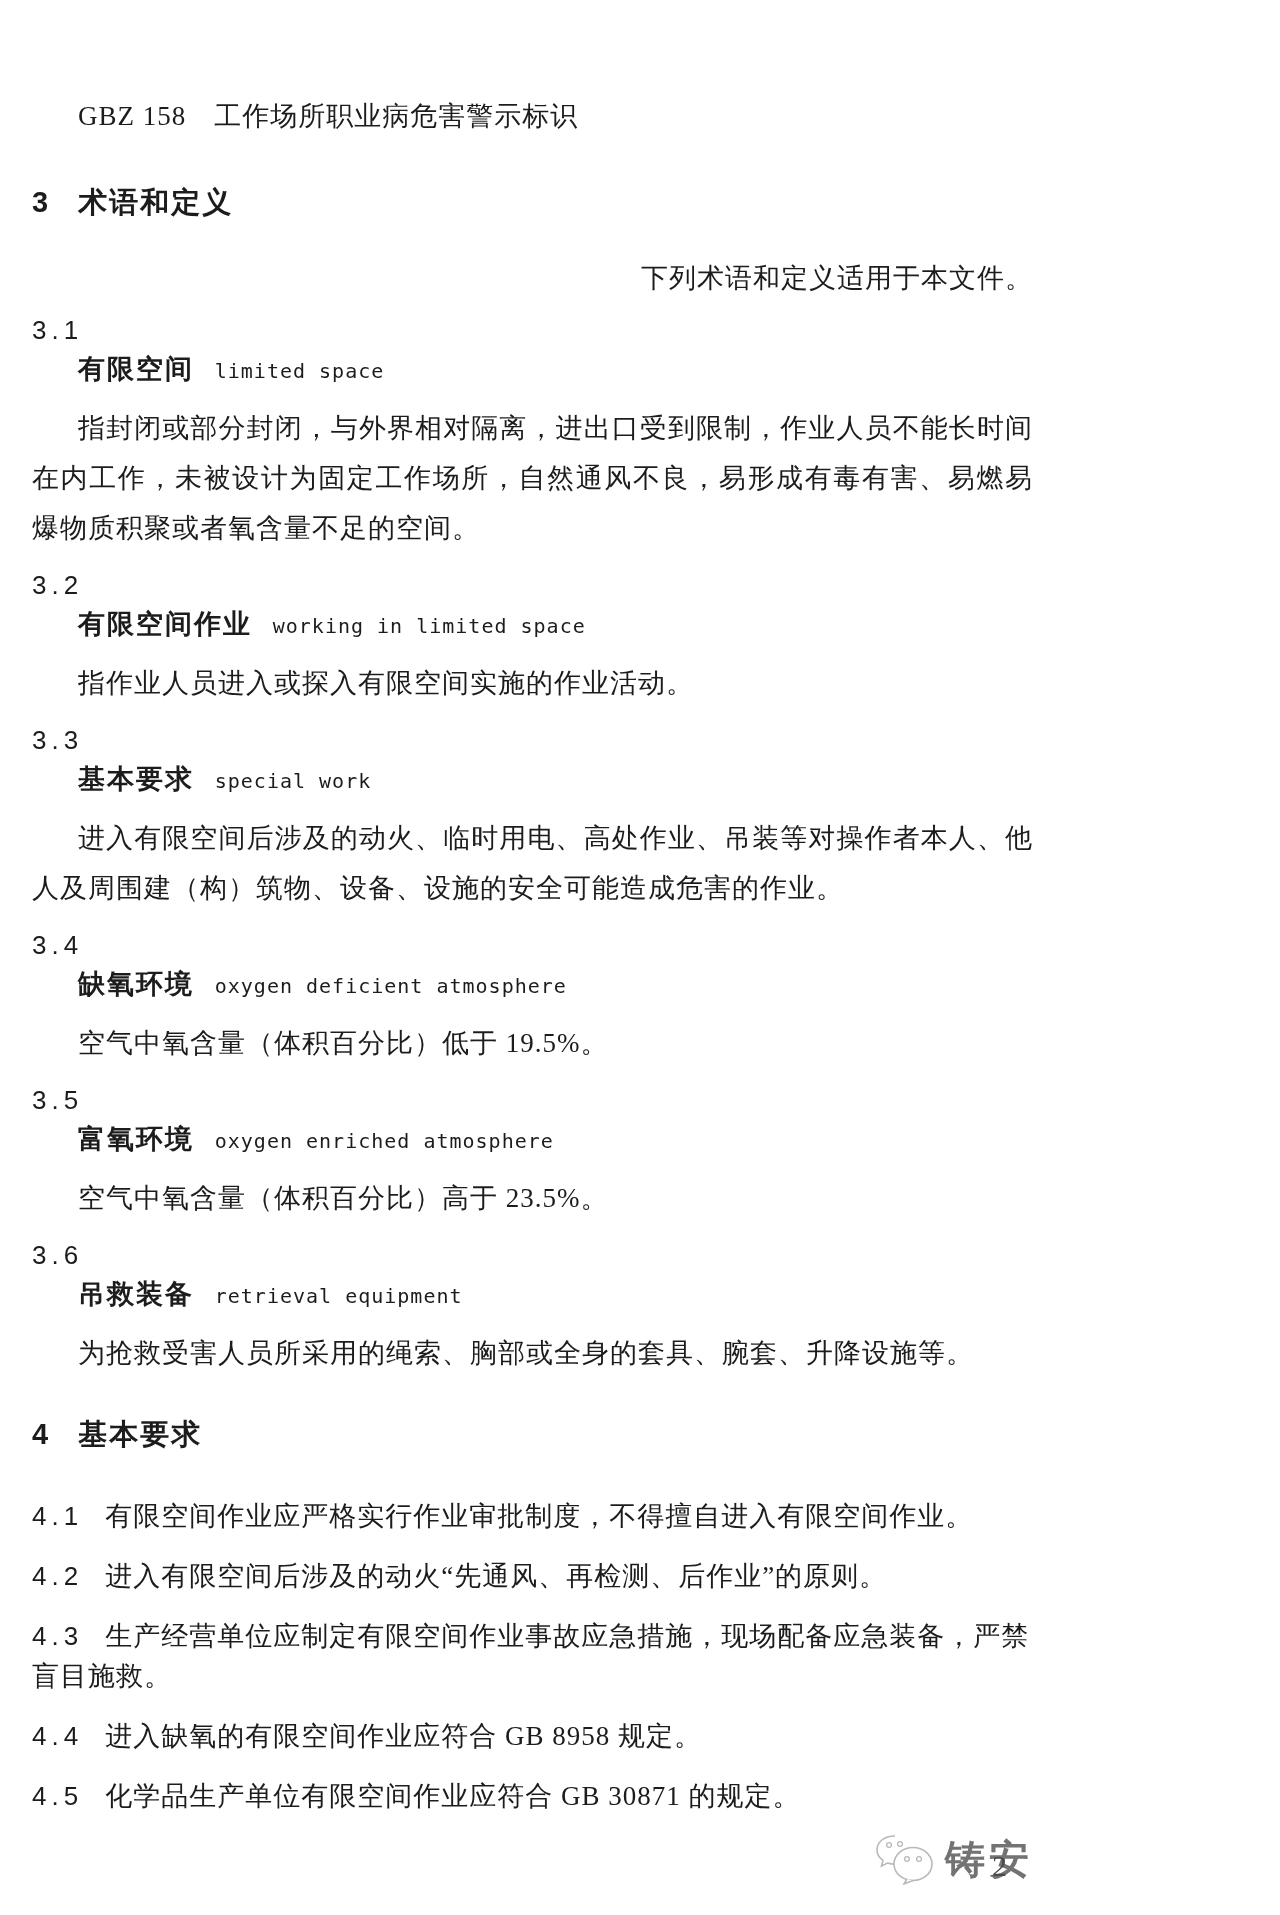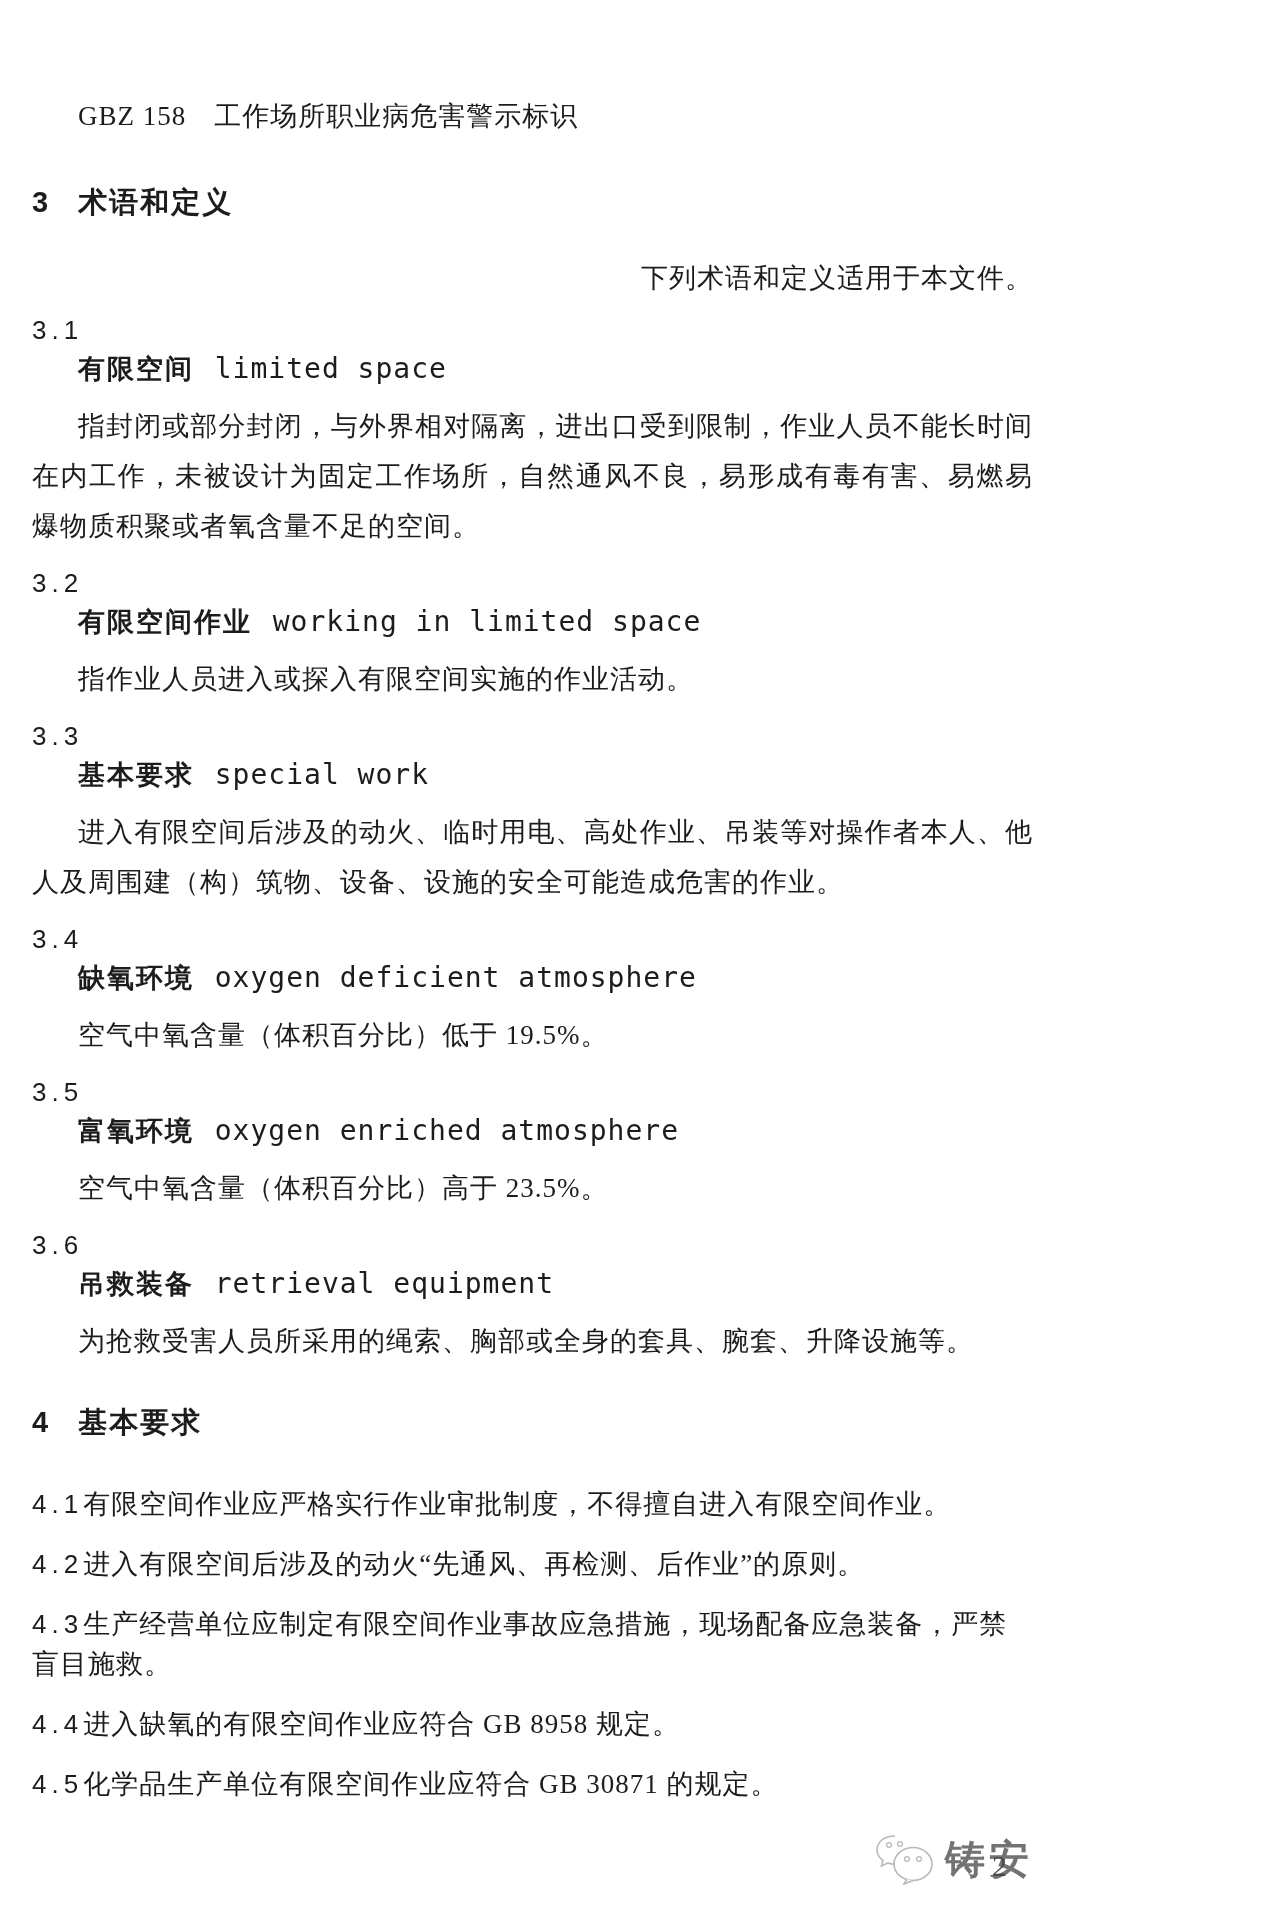--- a/index.html
+++ b/index.html
@@ -57,21 +57,21 @@
     font-size: 27px;
     line-height: 36px;
   }
   .term-head .zh {
     font-family: "Liberation Sans", "DejaVu Sans", sans-serif;
     font-weight: bold;
     letter-spacing: 2px;
   }
   .term-head .en {
     font-family: "DejaVu Sans Mono", "Liberation Mono", monospace;
-    font-size: 28px;
+    font-size: 20px;
     margin-left: 14px;
     letter-spacing: 1px;
   }
   .term-def {
     margin: 14px 0 0 0;
     font-size: 27px;
     line-height: 50px;
     letter-spacing: 1px;
     text-indent: 46px;
     text-align: justify;
@@ -85,20 +85,21 @@
     line-height: 40px;
     letter-spacing: 1px;
   }
   .clause.first {
     margin-top: 42px;
   }
   .clause-num {
     font-family: "Liberation Sans", "DejaVu Sans", sans-serif;
     font-size: 26px;
     letter-spacing: 5px;
+    margin-right: 22px;
   }
   .watermark {
     position: absolute;
     right: 34px;
     bottom: 30px;
     display: flex;
     align-items: center;
     gap: 8px;
   }
   .wm-icon svg {

